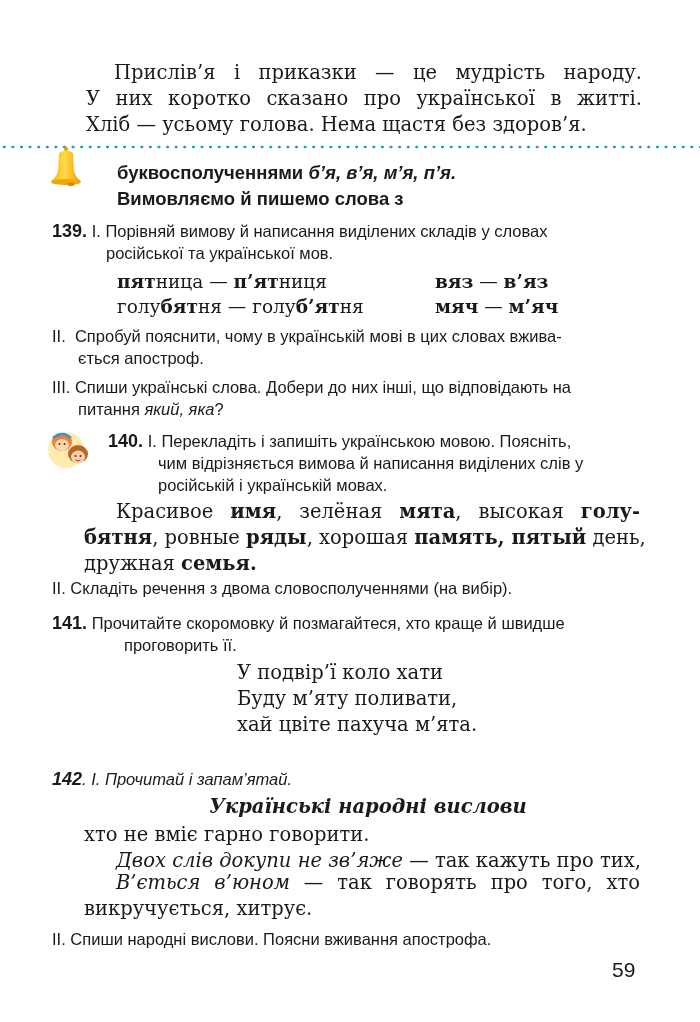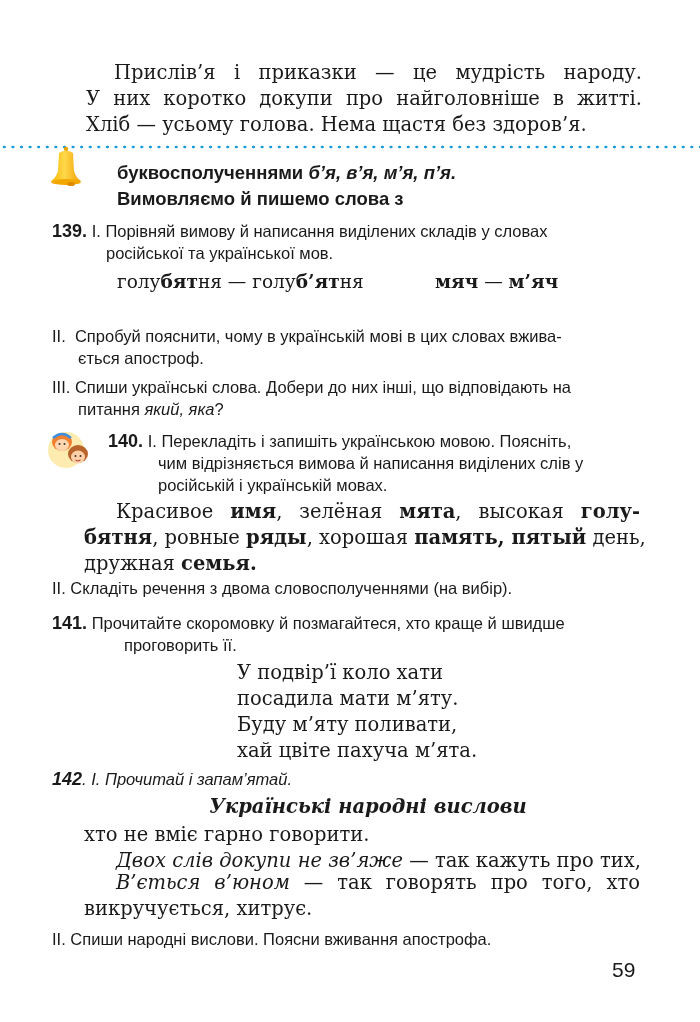--- a/index.html
+++ b/index.html
@@ -69,21 +69,21 @@
 
   .t142-2 { left:52px; top:928px; width:590px; }
 
   .pagenum { left:612px; top:958px; font-size:21px; }
 </style>
 </head>
 <body>
 
 <div class="abs intro serif">
   <span class="line first">Прислів’я і приказки — це мудрість народу.</span>
-  <span class="line">У них коротко докупи про найголовніше в житті.</span>
+  <span class="line">У них коротко сказано про української в житті.</span>
   <span class="line last">Хліб — усьому голова. Нема щастя без здоров’я.</span>
 </div>
 
 <div class="abs dots"></div>
 
 <div class="abs bell">
   <svg width="36" height="44" viewBox="0 0 36 44">
     <defs>
       <linearGradient id="bg1" x1="0" x2="1" y1="0" y2="0">
         <stop offset="0" stop-color="#f7b500"></stop>
@@ -102,20 +102,24 @@
   <div><span>буквосполученнями </span><i>б’я, в’я, м’я, п’я.</i></div>
   <div>Вимовляємо й пишемо слова з</div>
 </div>
 
 <div class="abs task t139 sans">
   <span class="hang"><span class="task-num" style="font-size:18px">139.</span> <span>І.</span> <span>Порівняй вимову й написання виділених складів у словах</span></span>
   <span class="hang indent" style="padding-left:54px">російської та української мов.</span>
 </div>
 
 <div class="abs wordtable serif">
+  <div class="row">
+    <div class="c1"><b>пят</b><span>ница</span><span> — </span><b>п’ят</b><span>ниця</span></div>
+    <div class="c2"><b>вяз</b><span> — </span><b>в’яз</b></div>
+  </div>
   <div class="row">
     <div class="c1"><span>голу</span><b>бят</b><span>ня</span><span> — </span><span>голу</span><b>б’ят</b><span>ня</span></div>
     <div class="c2"><b>мяч</b><span> — </span><b>м’яч</b></div>
   </div>
 </div>
 
 <div class="abs task t139-2 sans">
   <span class="hang"><span>ІІ.</span>&nbsp;&nbsp;<span>Спробуй пояснити, чому в українській мові в цих словах вжива-</span></span>
   <span class="sub-indent">ється апостроф.</span>
 </div>
@@ -157,21 +161,20 @@
   <span>ІІ.</span> <span>Складіть речення з двома словосполученнями (на вибір).</span>
 </div>
 
 <div class="abs task t141 sans">
   <span class="hang"><span class="task-num" style="font-size:18px">141.</span> <span>Прочитайте скоромовку й позмагайтеся, хто краще й швидше</span></span>
   <span class="cont">проговорить її.</span>
 </div>
 
 <div class="abs poem serif">
   <span class="line">У подвір’ї коло хати</span>
-  <span class="line">посадила мати м’яту.</span>
   <span class="line">Буду м’яту поливати,</span>
   <span class="line">хай цвіте пахуча м’ята.</span>
 </div>
 
 <div class="abs task t142 sans">
   <span class="task-num" style="font-size:18px">142</span><span>. І.</span> <span>Прочитай і запам’ятай.</span>
 </div>
 
 <div class="abs sayings-title serif">Українські народні вислови</div>
 

